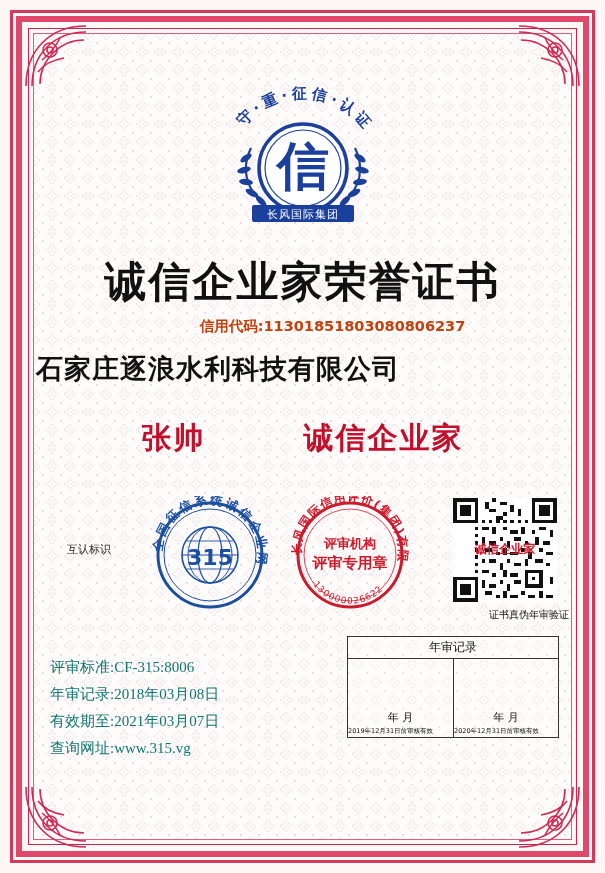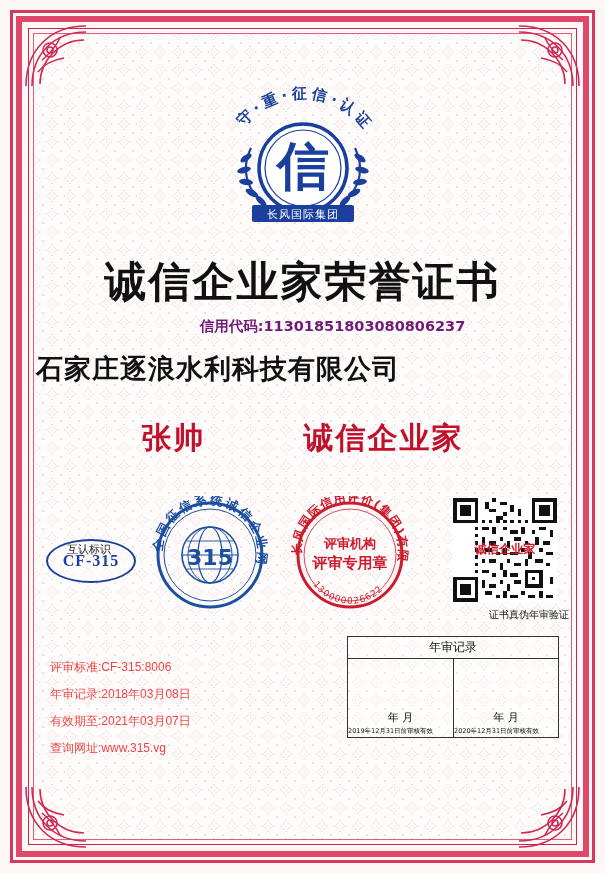--- a/index.html
+++ b/index.html
@@ -101,21 +101,21 @@
 
   .credit-code {
     position: absolute;
     top: 281px;
     left: 0;
     right: 0;
     text-align: center;
     font-family: "DejaVu Sans", "Liberation Sans", sans-serif;
     font-size: 14.5px;
     font-weight: bold;
-    color: #701a75;
+    color: #c2410c;
     padding-left: 60px;
   }
 
   .company-name {
     position: absolute;
     top: 315px;
     left: 0;
     right: 0;
     text-align: left;
     font-family: Liberation Sans, sans-serif;
@@ -208,23 +208,23 @@
     font-family: "DejaVu Sans", "Liberation Sans", sans-serif;
     font-size: 10px;
     color: #111;
   }
 
   
   .info-block {
     position: absolute;
     left: 14px;
     top: 618px;
-    font-family: Liberation Sans, sans-serif;
-    font-size: 12px;
-    color: #ef4444;
+    font-family: Liberation Serif, serif;
+    font-size: 15px;
+    color: #0f766e;
     line-height: 27px;
   }
   .info-line { white-space: nowrap; }
 
   .annual-table {
     position: absolute;
     right: 10px;
     top: 600px;
     width: 210px;
     border: 1px solid #333;
@@ -379,23 +379,20 @@
 
     <div class="company-name">石家庄逐浪水利科技有限公司</div>
 
     <div class="person-row">
       <span>张帅</span>
       <span>诚信企业家</span>
     </div>
 
     <div class="seal-row">
 
-      <div class="cf-badge">
-        <div class="ellipse">CF-315</div>
-      </div>
       <div class="cf-caption">互认标识</div>
 
       <div class="seal seal-blue">
         <svg width="118" height="118" viewBox="0 0 118 118">
           <defs>
             <path id="blueArc" d="M 59 113 m -50 0 a 50 50 0 1 1 100 0" fill="none"></path>
             <path id="blueArcTop" d="M 12 66 A 48 48 0 1 1 106 66" fill="none"></path>
           </defs>
           <circle cx="59" cy="59" r="52" fill="none" stroke="#1b4fa0" stroke-width="3"></circle>
           <circle cx="59" cy="59" r="46" fill="none" stroke="#1b4fa0" stroke-width="1"></circle>

